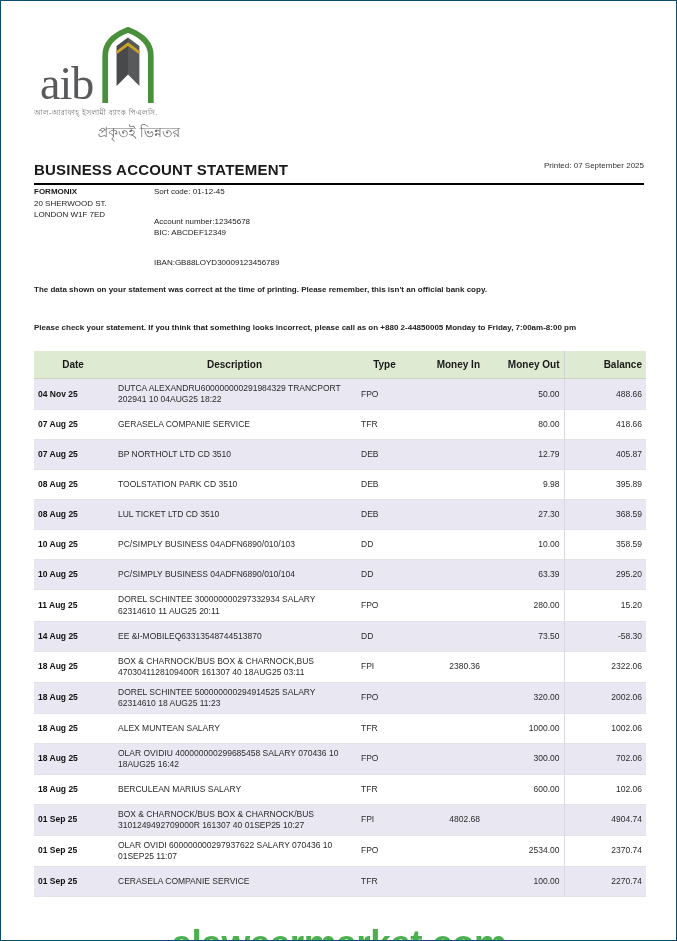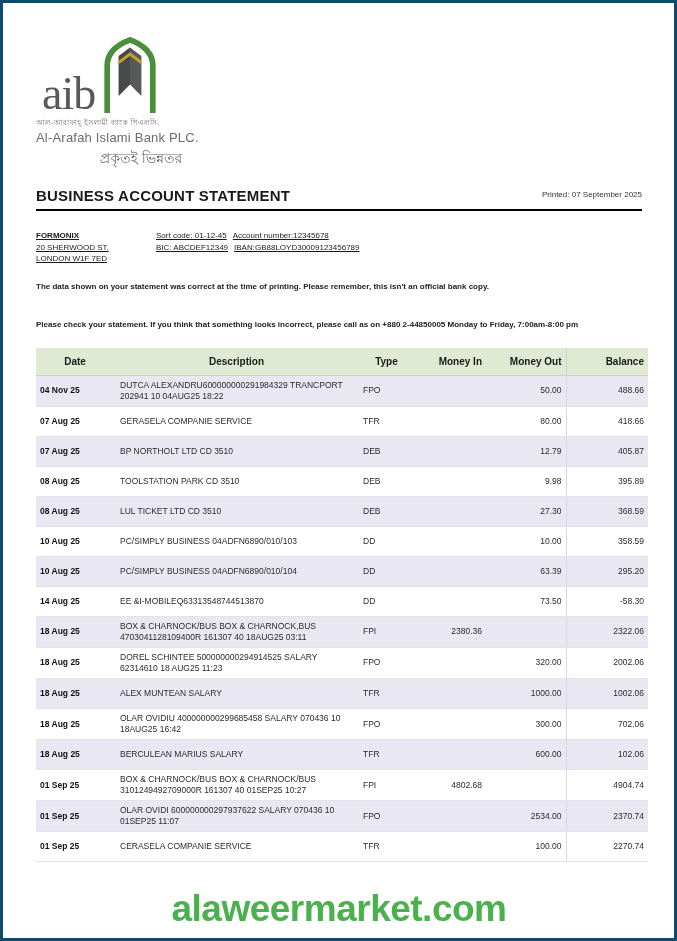--- a/index.html
+++ b/index.html
@@ -8,45 +8,45 @@
     --stripe-gold:#c9a227;
     --header-bg:#dfead2;
     --stripe-bg:#e9e8f2;
     --watermark-green:#4bb04e;
   }
   *{box-sizing:border-box;margin:0;padding:0;}
   html,body{background:#fff;}
   body{font-family:"Liberation Sans",sans-serif;color:#1a1a1a;}
   .page{
     width:677px;height:941px;
-    border:3px solid #0c4a6e;
-    padding:34px 32px 0 33px;
+    border:1px solid #0c4a6e;
+    padding:26px 32px 0 33px;
     overflow:hidden;position:relative;background:#fff;
   }
   
   .logo-block{width:170px;}
   .logo-row{display:flex;align-items:flex-end;gap:6px;margin-left:6px;}
   .aib-acronym{
     font-family:"Liberation Serif",serif;
     font-size:46px;line-height:0.85;color:#58595b;letter-spacing:-1px;
   }
   .arch-svg{display:block;}
   .bn-line{color:#6a6b6d;font-size:7.5px;margin-top:4px;letter-spacing:.3px;}
   .bank-name{color:#6a6b6d;font-size:13px;margin-top:1px;letter-spacing:.2px;}
   .bn-tagline{color:#6a6b6d;font-size:14px;margin-top:2px;text-align:center;padding-left:40px;}
   
-  .title-row{display:flex;justify-content:space-between;align-items:center;margin-top:16px;}
+  .title-row{display:flex;justify-content:space-between;align-items:flex-start;margin-top:16px;}
   .statement-title{font-size:15px;font-weight:bold;letter-spacing:.2px;}
   .printed-date{font-size:8px;color:#333;padding-bottom:2px;}
   .title-rule{border:none;border-top:2px solid #000;margin-top:5px;}
   
-  .account-info{display:flex;margin-top:19px;font-size:8px;line-height:1.45;text-decoration:underline;}
+  .account-info{display:flex;margin-top:1px;font-size:8px;line-height:1.45;}
   .holder{width:120px;}
   .holder-name{font-weight:bold;}
-  .codes .code-row{display:flex;gap:6px;}
+  .codes .code-row{display:flex;gap:18px;flex-direction:column;}
   .note{font-size:8px;color:#222;font-weight:bold;}
   .note-validity{margin-top:17px;}
   .note-check{margin-top:29px;}
   
   table.statement{
     width:612px;border-collapse:collapse;table-layout:fixed;margin-top:19px;
     font-size:8.5px;
   }
   col.c-date{width:78px;} col.c-desc{width:245px;} col.c-type{width:55px;}
   col.c-in{width:72px;} col.c-out{width:80px;} col.c-bal{width:82px;}
@@ -82,21 +82,20 @@
     <div class="logo-row">
       <span class="aib-acronym">aib</span>
       <svg class="arch-svg" width="58" height="76" viewBox="0 0 60 80" aria-hidden="true">
         <path d="M6,80 L6,30 Q6,12 30,3 Q54,12 54,30 L54,80" fill="none" stroke="#4a8f3c" stroke-width="6"></path>
         <path d="M18,20 L30,11 L42,20 L42,62 L30,50 L18,62 Z" fill="#58595b"></path>
         <path d="M18,20 L30,11 L30,50 L18,62 Z" fill="rgba(0,0,0,0.18)"></path>
         <path d="M18,27 L30,18 L42,27" fill="none" stroke="#c9a227" stroke-width="3"></path>
       </svg>
     </div>
     <div class="bn-line">আল-আরাফাহ্ ইসলামী ব্যাংক পিএলসি.</div>
-    <div class="bank-name">Al-Arafah Islami Bank PLC.</div>
     <div class="bn-tagline">প্রকৃতই ভিন্নতর</div>
   </div>
 
   <div class="title-row">
     <h1 class="statement-title">BUSINESS ACCOUNT STATEMENT</h1>
     <span class="printed-date">Printed: 07 September 2025</span>
   </div>
   <hr class="title-rule">
 
   <div class="account-info">
@@ -190,20 +189,28 @@
         </tr>
         <tr>
           <td>10 Aug 25</td>
           <td>PC/SIMPLY BUSINESS 04ADFN6890/010/104</td>
           <td>DD</td>
           <td></td>
           <td>63.39</td>
           <td>295.20</td>
         </tr>
         <tr>
+          <td>11 Aug 25</td>
+          <td>DOREL SCHINTEE 300000000297332934 SALARY 62314610 11 AUG25 20:11</td>
+          <td>FPO</td>
+          <td></td>
+          <td>280.00</td>
+          <td>15.20</td>
+        </tr>
+        <tr>
           <td>14 Aug 25</td>
           <td>EE &amp;I-MOBILEQ63313548744513870</td>
           <td>DD</td>
           <td></td>
           <td>73.50</td>
           <td>-58.30</td>
         </tr>
         <tr>
           <td>18 Aug 25</td>
           <td>BOX &amp; CHARNOCK/BUS BOX &amp; CHARNOCK,BUS 4703041128109400R 161307 40 18AUG25 03:11</td>

